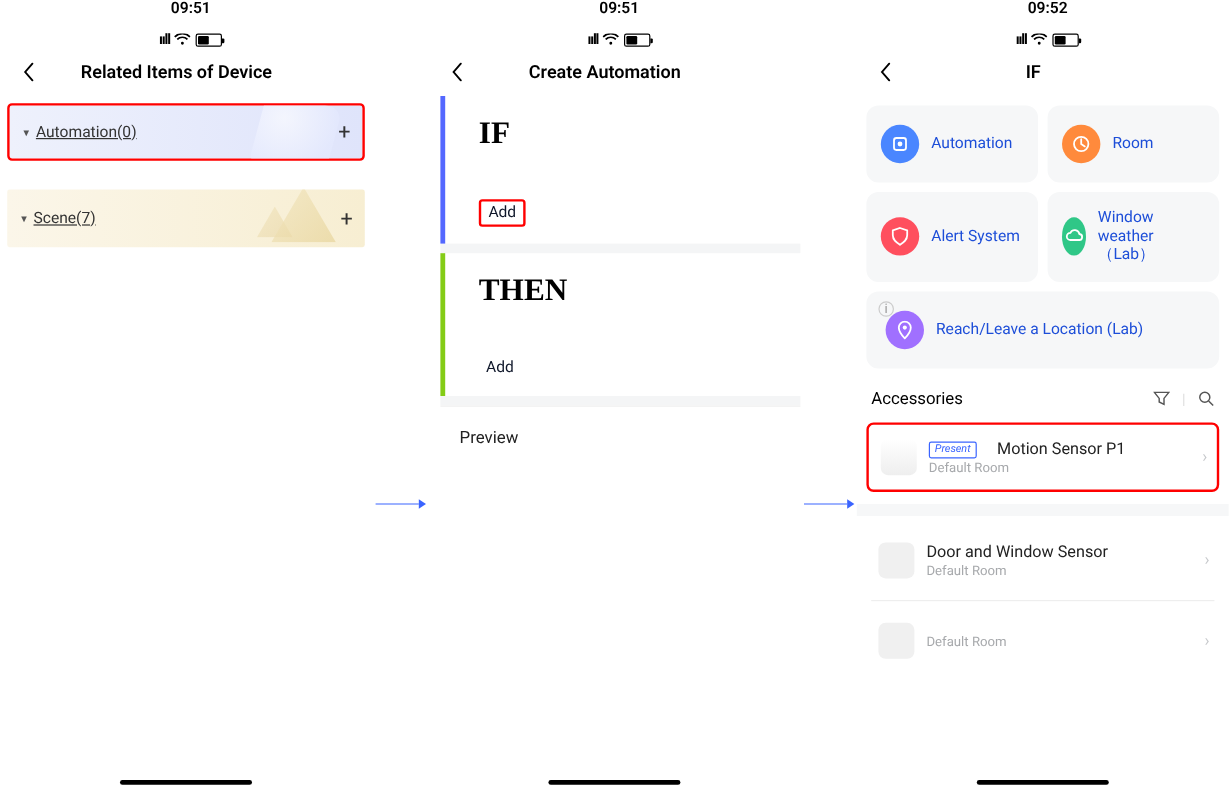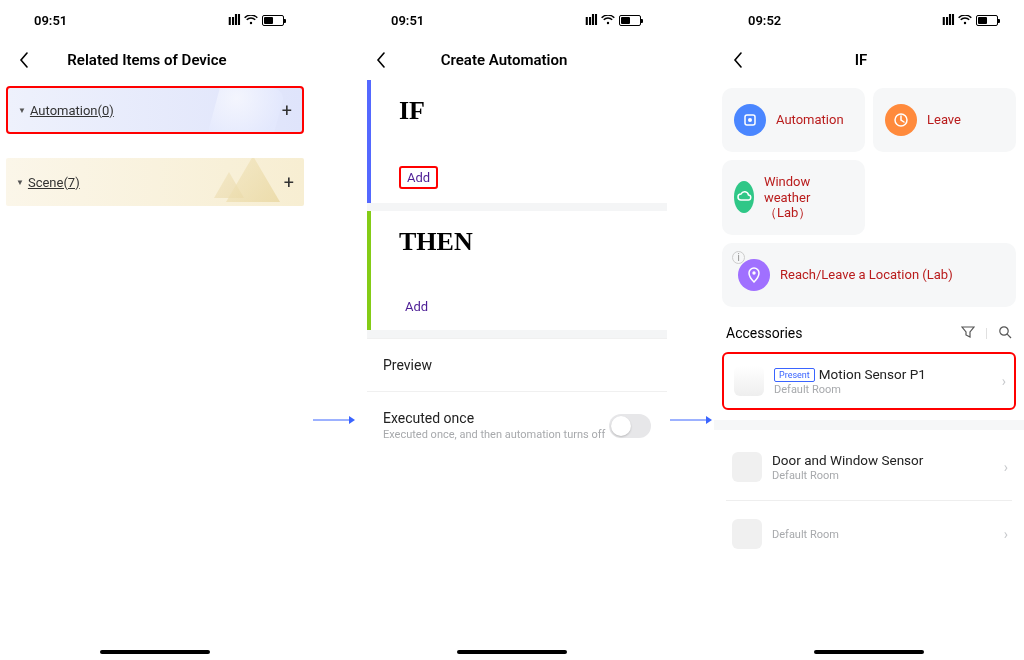--- a/index.html
+++ b/index.html
@@ -30,23 +30,24 @@
 
   
   .statusbar {
     height: 40px;
     display: flex;
     align-items: center;
     justify-content: space-between;
     padding: 0 26px 0 34px;
     font-size: 13px;
     font-weight: 600;
+    flex-direction: column;
   }
   .status-right { display: flex; align-items: center; gap: 4px; }
-  .sig-bars { display:inline-block; font-size:15px; letter-spacing:-1px; font-weight:700; }
+  .sig-bars { display:inline-block; font-size:12px; letter-spacing:-1px; font-weight:700; }
   .bat { width:22px; height:11px; border:1px solid #000; border-radius:2px; position:relative; display:inline-block;}
   .bat::after{content:""; position:absolute; right:-3px; top:3px; width:2px; height:4px; background:#000; border-radius:0 1px 1px 0;}
   .bat i{ position:absolute; left:1px; top:1px; bottom:1px; width:45%; background:#000; border-radius:1px;}
 
   
   .header {
     height: 40px;
     display: flex;
     align-items: center;
     position: relative;
@@ -93,46 +94,46 @@
     clip-path: polygon(50% 0,100% 100%,0 100%); opacity:.5;
   }
   .hi-red { border: 2.5px solid #f00; border-radius:4px; }
 
   
   .sc2-body { display:flex; flex-direction:column; }
   .block { position:relative; padding: 16px 14px 14px 28px; }
   .block.if { border-left: 4px solid #5468ff; margin-left:10px; }
   .block.then { border-left: 4px solid #84cc16; margin-left:10px; margin-top:0;}
   .block .big { font-size: 26px; font-family: Georgia, 'Times New Roman', serif; font-weight:600; }
-  .block .add { color:#4c1d95; font-size:13px; margin-top:40px; display:inline-block; padding:2px 6px;}
+  .block .add { color:#0f172a; font-size:13px; margin-top:40px; display:inline-block; padding:2px 6px;}
   .sep { height:8px; background:#f4f5f6; margin-left:10px;}
   .settings { padding: 0 0 0 10px; }
   .setrow { padding: 18px 16px; display:flex; align-items:center; justify-content:space-between; border-top:1px solid #f0f0f0;}
   .setrow .tt { font-size:14px; color:#222;}
   .setrow .sub { font-size:11px; color:#a7a9ac; margin-top:2px;}
   .toggle { width:42px; height:24px; border-radius:12px; background:#e7e7e9; position:relative;}
   .toggle i{ position:absolute; left:2px; top:2px; width:20px; height:20px; border-radius:50%; background:#fff; box-shadow:0 1px 2px rgba(0,0,0,.2);}
   .hi-red-sm { border:2.5px solid #f00; border-radius:3px; }
 
   
   .opt-grid { display:flex; flex-wrap:wrap; gap:8px; padding:8px 8px 0 8px;}
   .opt { width: calc(50% - 4px); background:#f6f7f8; border-radius:10px; padding:14px 12px; display:flex; align-items:center; gap:10px; min-height:64px;}
   .opt.full { width:100%; position:relative;}
   .opt .ic { width:32px; height:32px; border-radius:50%; display:flex; align-items:center; justify-content:center;}
-  .opt .txt { font-size:13px; color:#b91c1c; line-height:1.2;}
+  .opt .txt { font-size:13px; color:#1d4ed8; line-height:1.2;}
   .ic-blue{background:#4a86ff;} .ic-orange{background:#ff8a3c;} .ic-red{background:#ff4f5e;} .ic-green{background:#2fc787;} .ic-purple{background:#a070ff;}
   .info-dot{ position:absolute; left:10px; top:8px; font-size:11px; color:#999; border:1px solid #ccc; border-radius:50%; width:13px; height:13px; display:flex; align-items:center; justify-content:center;}
   .sec-head { display:flex; align-items:center; justify-content:space-between; padding:18px 12px 6px 12px;}
   .sec-head .t { font-size:14px; font-weight:400;}
   .sec-head .tools{ display:flex; gap:10px; align-items:center; color:#888; font-size:12px;}
   .acc-item { display:flex; align-items:center; padding:12px 10px; gap:10px; margin:4px 8px; border-radius:6px; position:relative;}
   .acc-item .thumb{ width:30px; height:30px; background:#f0f0f0; border-radius:6px;}
   .acc-item .meta .nm{ font-size:13.5px; color:#222;}
   .acc-item .meta .rm{ font-size:11px; color:#a7a9ac; margin-top:1px;}
-  .badge{ font-size:9px; color:#3a64ff; border:1px solid #3a64ff; border-radius:2px; padding:1px 4px; margin-right:4px; vertical-align:1px;}
+  .badge{ font-size:9px; color:#3a64ff; border:1px solid #3a64ff; border-radius:2px; padding:1px 4px; margin-right:17px; vertical-align:1px;font-style:italic;}
   .chev{ position:absolute; right:8px; color:#c7c9cc; font-size:14px;}
   .divider{ height:1px; background:#eee; margin:2px 12px;}
 
   .home-ind { position:absolute; bottom:6px; left:50%; transform:translateX(-50%); width:110px; height:4px; background:#000; border-radius:2px;}
 </style>
 </head>
 <body>
 
 <div class="phone">
   <div class="statusbar">
@@ -213,29 +214,20 @@
       <div class="big">THEN</div>
       <span class="add">Add</span>
     </div>
     <div class="sep"></div>
     <div class="settings">
       <div class="setrow">
         <div>
           <div class="tt">Preview</div>
         </div>
       </div>
-      <div class="setrow">
-        <div>
-          <div class="tt">Executed once</div>
-          <div class="sub">Executed once, and then automation turns off</div>
-        </div>
-        <div class="toggle">
-            <i></i>
-          </div>
-      </div>
     </div>
   </div>
 
   <div class="home-ind"></div>
 </div>
 
 <div class="arrow-gap">
   <svg width="46" height="14">
       <line x1="2" y1="7" x2="38" y2="7" stroke="#3a64ff" stroke-width="1"></line>
       <path d="M38 3l6 4-6 4z" fill="#3a64ff"></path>
@@ -274,21 +266,29 @@
       </span>
       <span class="txt">Automation</span>
     </div>
     <div class="opt">
       <span class="ic ic-orange">
         <svg width="16" height="16" viewBox="0 0 16 16">
             <circle cx="8" cy="8" r="6" fill="none" stroke="#fff" stroke-width="1.5"></circle>
             <path d="M8 4v4l3 2" stroke="#fff" stroke-width="1.5" fill="none" stroke-linecap="round"></path>
           </svg>
       </span>
-      <span class="txt">Leave</span>
+      <span class="txt">Room</span>
+    </div>
+    <div class="opt">
+      <span class="ic ic-red">
+        <svg width="16" height="16" viewBox="0 0 16 16">
+            <path d="M8 1l6 2v4c0 4-3 6-6 8-3-2-6-4-6-8V3l6-2z" fill="none" stroke="#fff" stroke-width="1.5"></path>
+          </svg>
+      </span>
+      <span class="txt">Alert System</span>
     </div>
     <div class="opt">
       <span class="ic ic-green">
         <svg width="16" height="16" viewBox="0 0 16 16">
             <path d="M5 11a3 3 0 010-6 4 4 0 017.5 1A2.5 2.5 0 0112 11H5z" fill="none" stroke="#fff" stroke-width="1.5"></path>
           </svg>
       </span>
       <span class="txt">Window weather（Lab）</span>
     </div>
     <div class="opt full">

